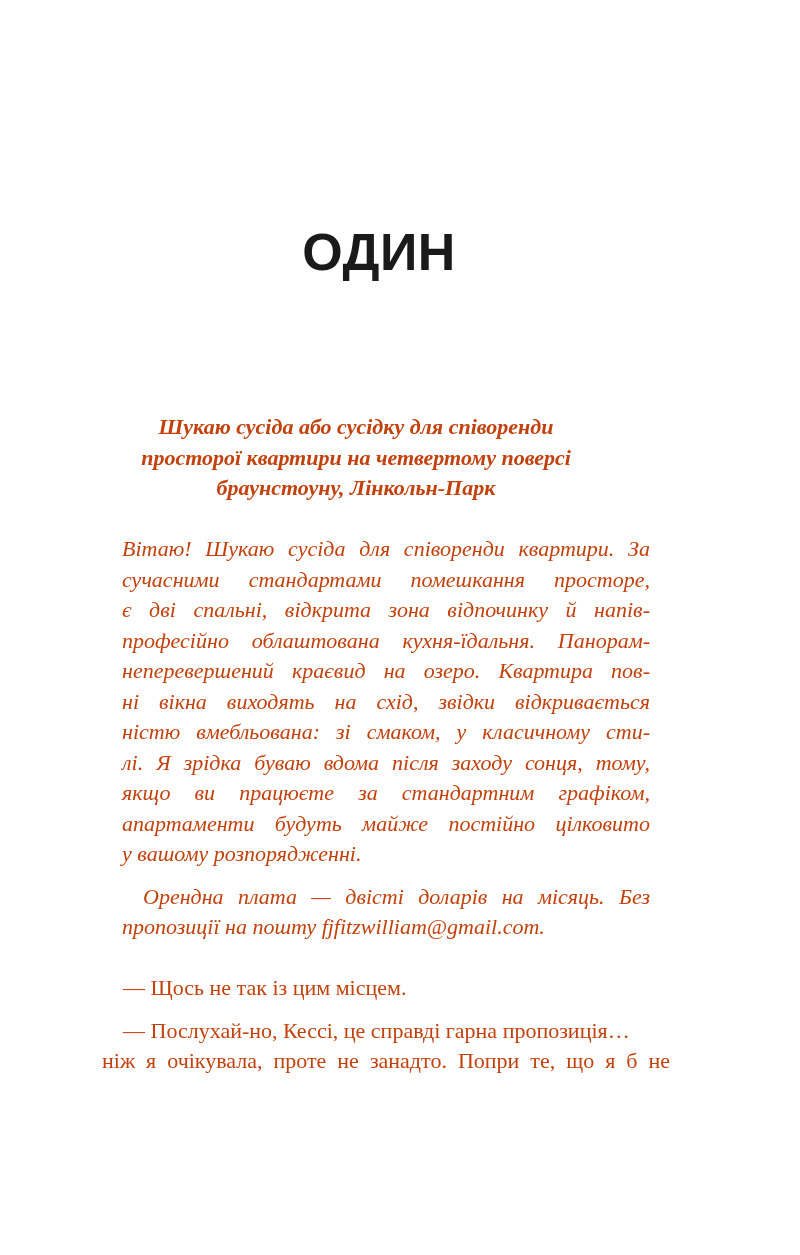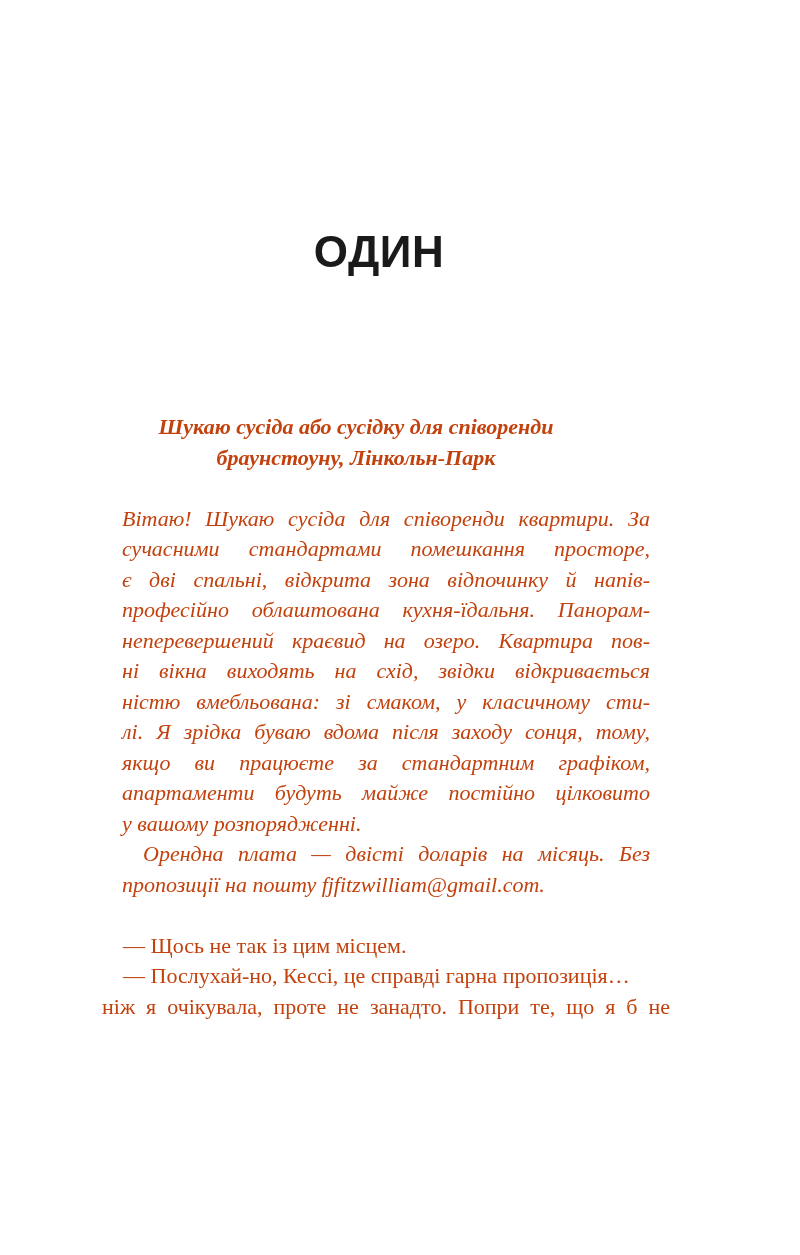--- a/index.html
+++ b/index.html
@@ -16,21 +16,21 @@
     color: #1c1c1c;
   }
   .chapter-title {
     position: absolute;
     left: 102px;
     top: 229px;
     width: 554px;
     text-align: center;
     font-family: "Liberation Sans", "DejaVu Sans", sans-serif;
     font-weight: 700;
-    font-size: 44px;
+    font-size: 52px;
     line-height: 46px;
     letter-spacing: 0.5px;
     color: #1a1a1a;
   }
   .content {
     position: absolute;
     left: 102px;
     top: 412px;
     width: 568px;
     font-family: "Liberation Serif", "DejaVu Serif", serif;
@@ -59,36 +59,38 @@
     white-space: nowrap;
     text-align: justify;
     text-align-last: justify;
   }
   .line.natural {
     text-align: left;
     text-align-last: left;
   }
   .line.indent {
     padding-left: 21px;
+    margin-top: 12px;
   }
   .em-italic {
     font-style: italic;
   }
 </style>
 </head>
 <body>
 
 <div class="page">
 
   <div class="chapter-title">ОДИН</div>
 
   <div class="content">
 
     <div class="listing-heading">
       <div class="hline">Шукаю сусіда або сусідку для співоренди</div>
+      <div class="hline">просторої квартири на четвертому поверсі</div>
       <div class="hline">браунстоуну, Лінкольн-Парк</div>
     </div>
 
     <div class="listing-body">
       <div class="line">Вітаю! Шукаю сусіда для співоренди квартири. За</div>
       <div class="line">сучасними стандартами помешкання просторе,</div>
       <div class="line">є дві спальні, відкрита зона відпочинку й напів-</div>
       <div class="line">професійно облаштована кухня-їдальня. Панорам-</div>
       <div class="line">неперевершений краєвид на озеро. Квартира пов-</div>
       <div class="line">ні вікна виходять на схід, звідки відкривається</div>

